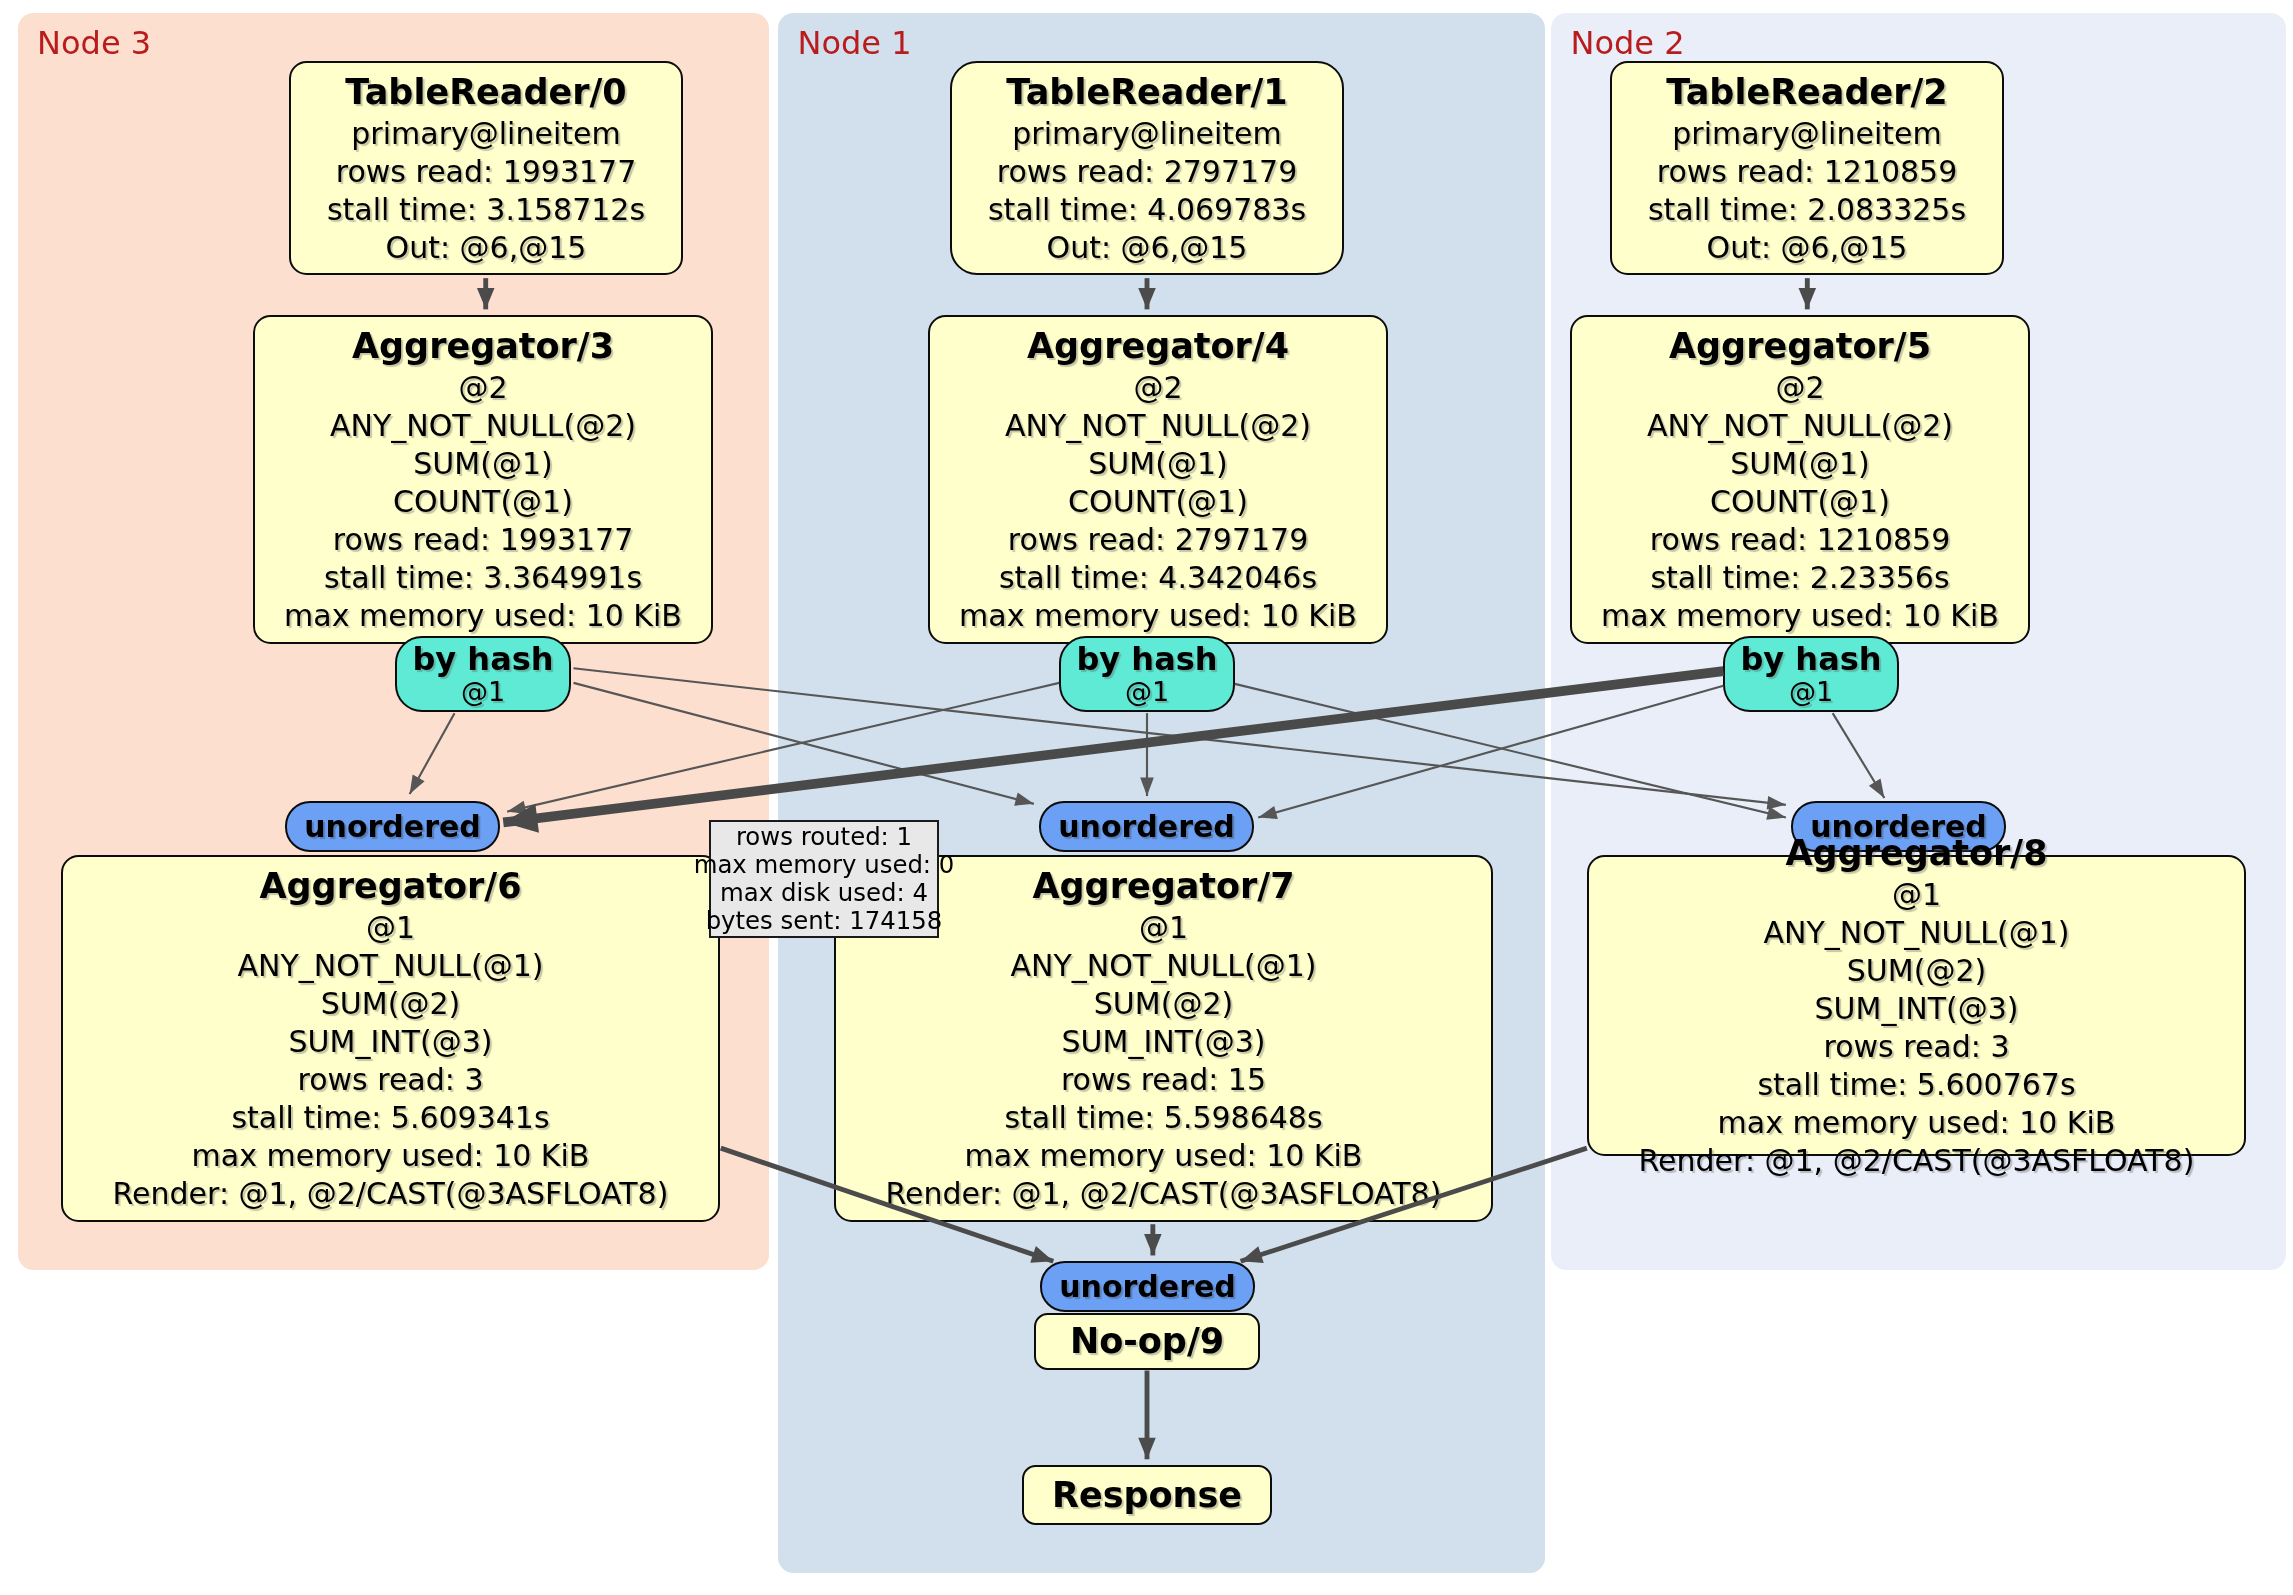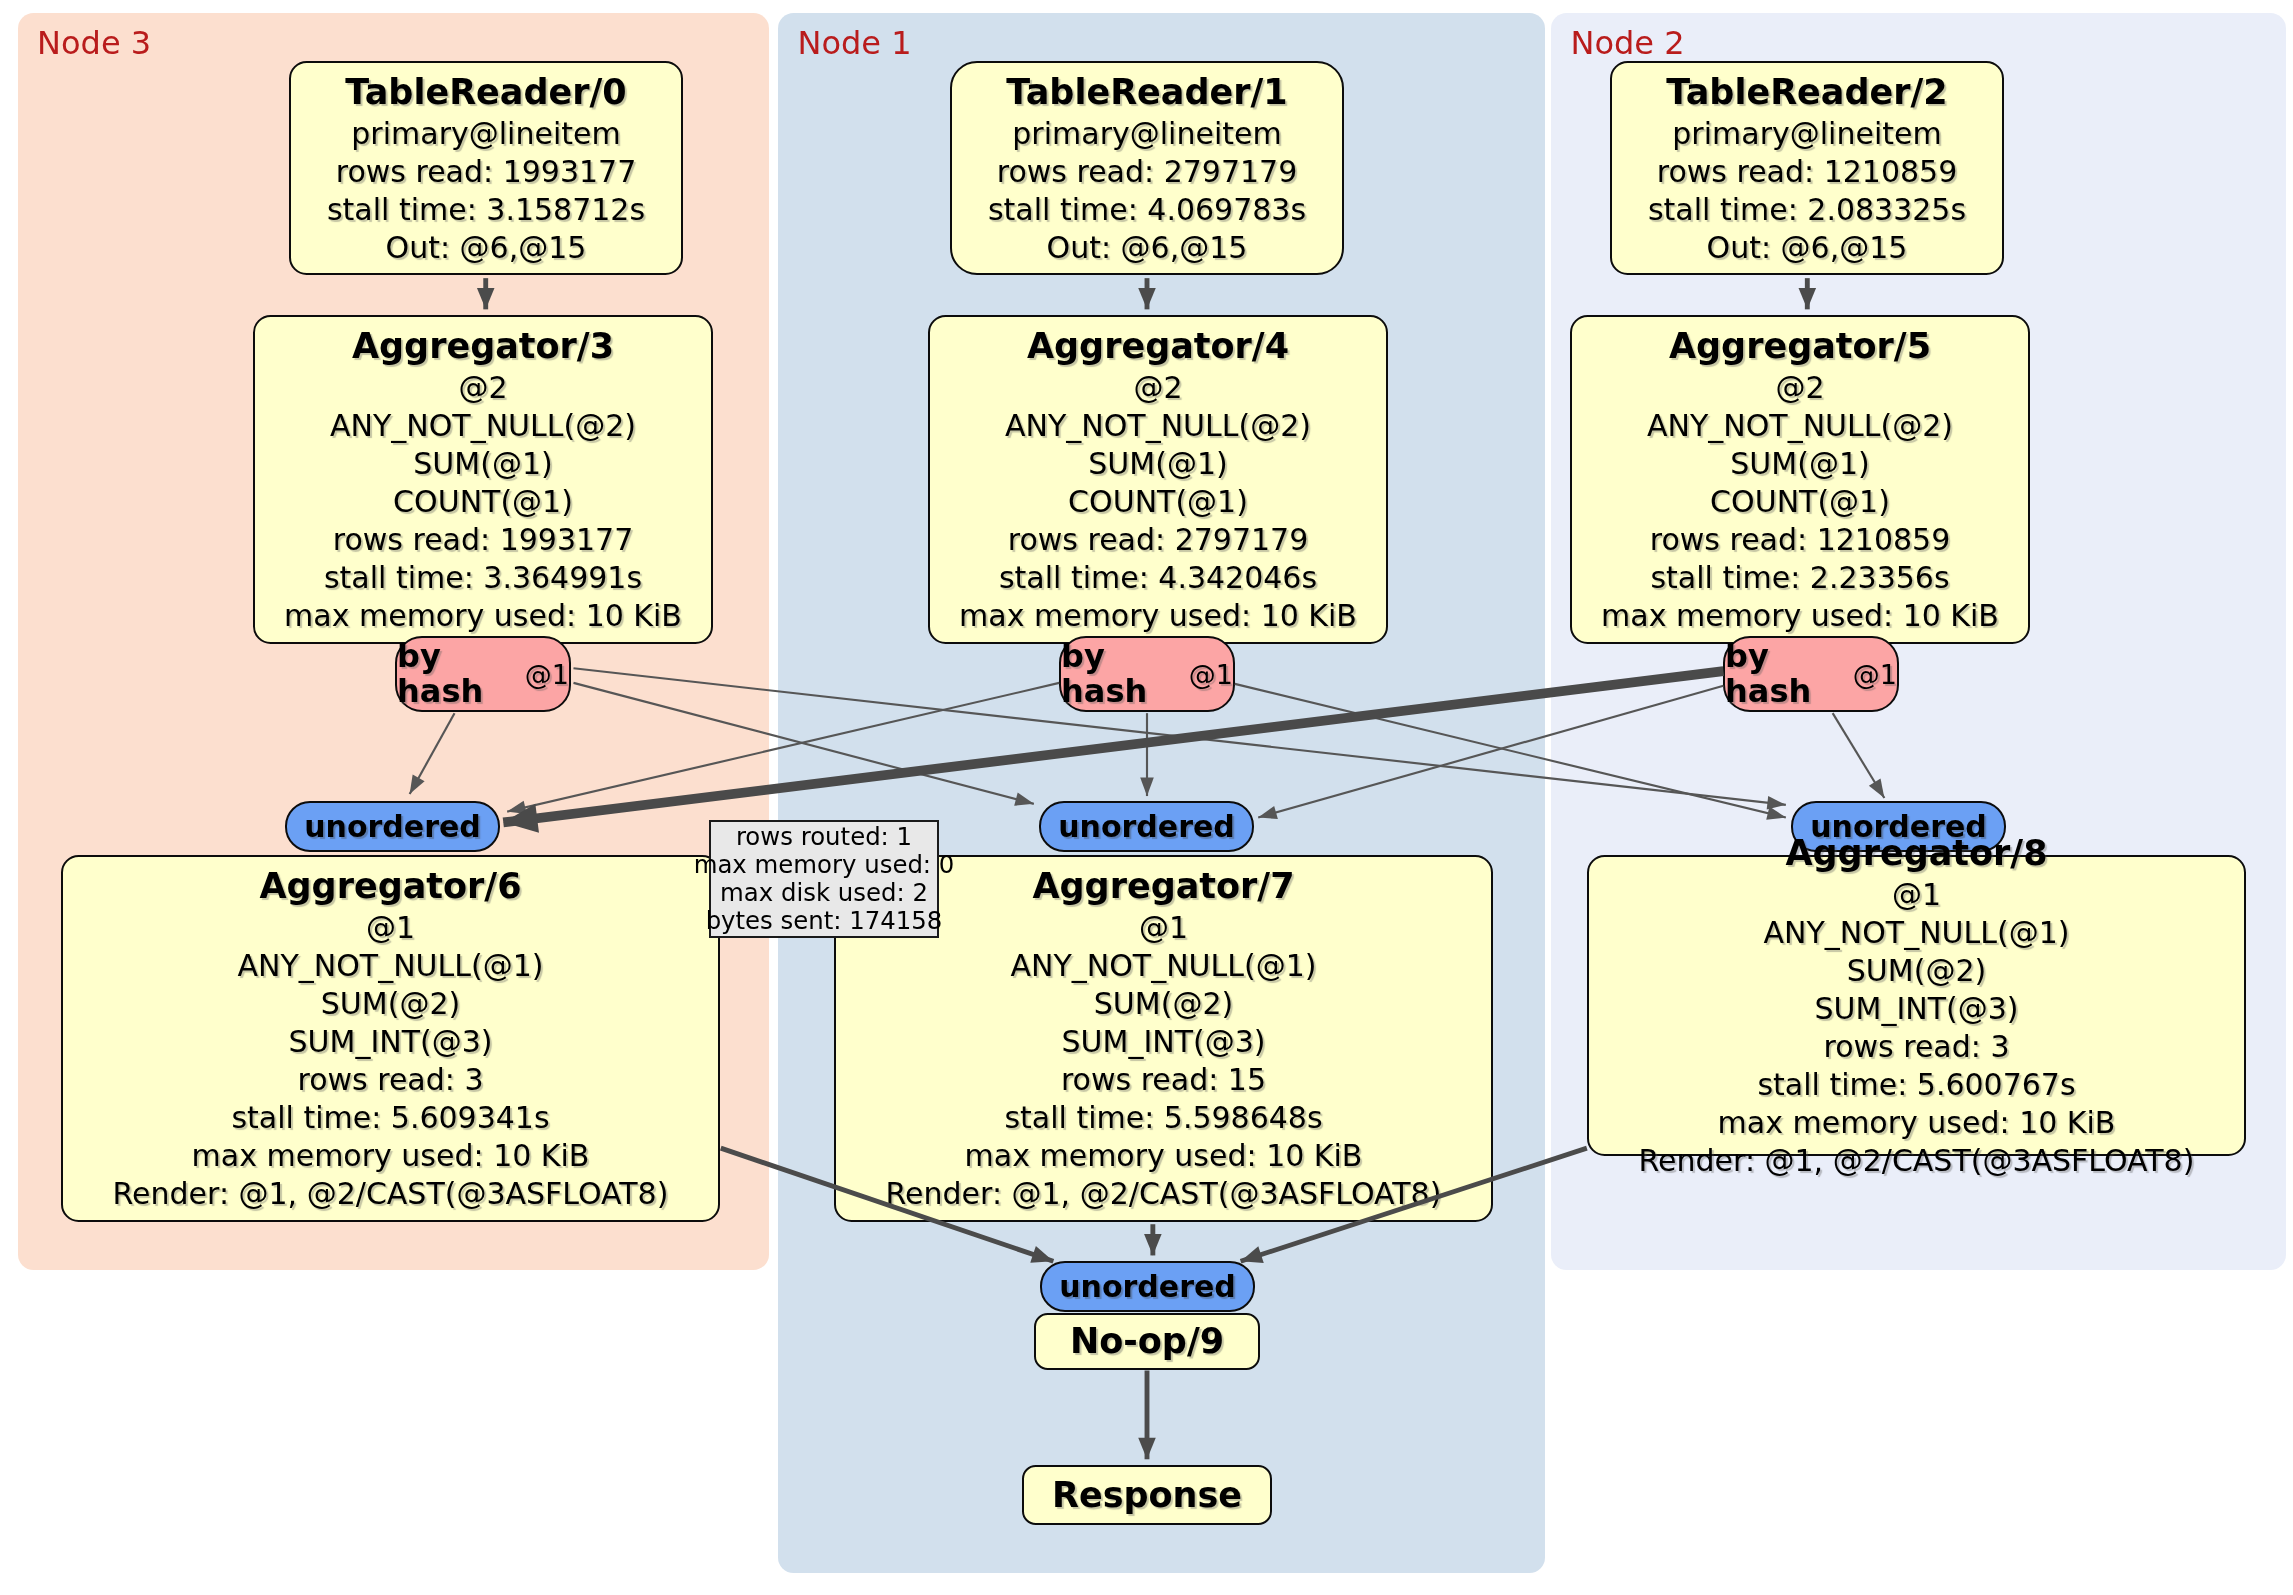--- a/index.html
+++ b/index.html
@@ -9,22 +9,22 @@
   .region{position:absolute;border-radius:15.6px;}
   .region-label{position:absolute;top:11.7px;left:19.5px;font-size:32px;color:#b91c1c;}
 
   .pbox{position:absolute;background:#ffffcc;border:2.4px solid #0c0c0c;border-radius:17.6px;
         display:flex;flex-direction:column;justify-content:center;align-items:center;
         box-sizing:border-box;text-align:center;z-index:2;
         text-shadow:2px 2px 1px rgba(90,90,90,0.35);}
   .ptitle{font-weight:bold;font-size:35px;line-height:45px;white-space:nowrap;}
   .pline{font-size:30px;line-height:38px;white-space:nowrap;}
 
-  .hash{position:absolute;width:176px;height:76px;background:#fca5a5;border:2.4px solid #0c0c0c;
-        border-radius:27px;display:flex;flex-direction:row;justify-content:center;align-items:center;
+  .hash{position:absolute;width:176px;height:76px;background:#5eead4;border:2.4px solid #0c0c0c;
+        border-radius:27px;display:flex;flex-direction:column;justify-content:center;align-items:center;
         box-sizing:border-box;z-index:2;text-shadow:2px 2px 1px rgba(90,90,90,0.35);}
   .hash-label{font-weight:bold;font-size:32px;line-height:35px;}
   .hash-sub{font-size:27px;line-height:29px;}
 
   .unordered{position:absolute;width:215px;height:51px;background:#6ba0f4;border:2.4px solid #0c0c0c;
         border-radius:25px;display:flex;justify-content:center;align-items:center;
         box-sizing:border-box;font-weight:bold;font-size:30px;z-index:2;
         text-shadow:2px 2px 1px rgba(60,60,60,0.35);}
 
   .tooltip{position:absolute;left:709px;top:820px;width:230px;height:118px;background:#e8e8e8;
@@ -190,16 +190,16 @@
   <line x1="739" y1="1177" x2="1080" y2="1293" stroke="#4b4b4b" stroke-width="5" marker-end="url(#am)"></line>
   <line x1="1182" y1="1255" x2="1182" y2="1287" stroke="#4b4b4b" stroke-width="5" marker-end="url(#am)"></line>
   <line x1="1627" y1="1177" x2="1272" y2="1293" stroke="#4b4b4b" stroke-width="5" marker-end="url(#am)"></line>
 
   <line x1="1176" y1="1405" x2="1176" y2="1496" stroke="#4b4b4b" stroke-width="5" marker-end="url(#am)"></line>
 </svg>
 
 <div class="tooltip">
   <div class="tline">rows routed: 1</div>
   <div class="tline">max memory used: 0</div>
-  <div class="tline">max disk used: 2</div>
+  <div class="tline">max disk used: 4</div>
   <div class="tline">bytes sent: 174158</div>
 </div>
 
 
 </body></html>

